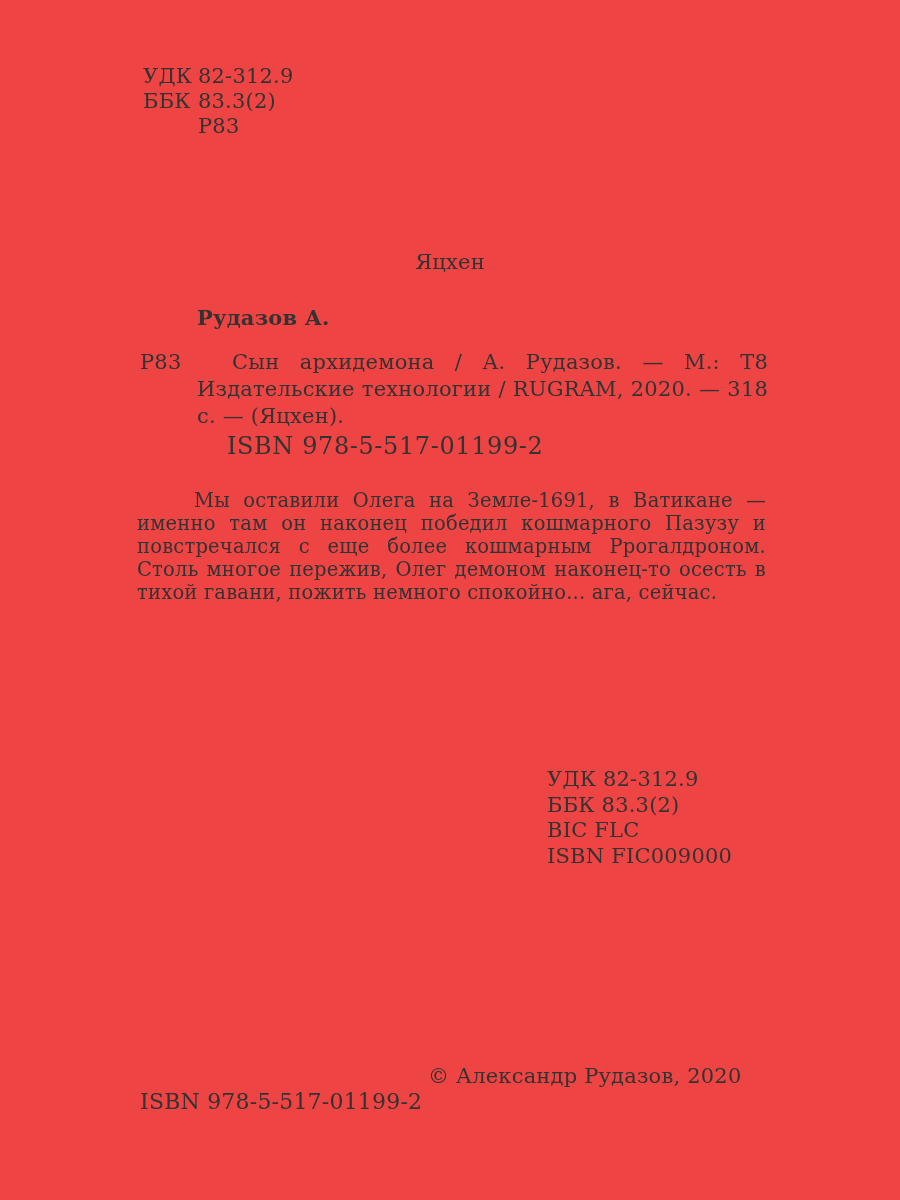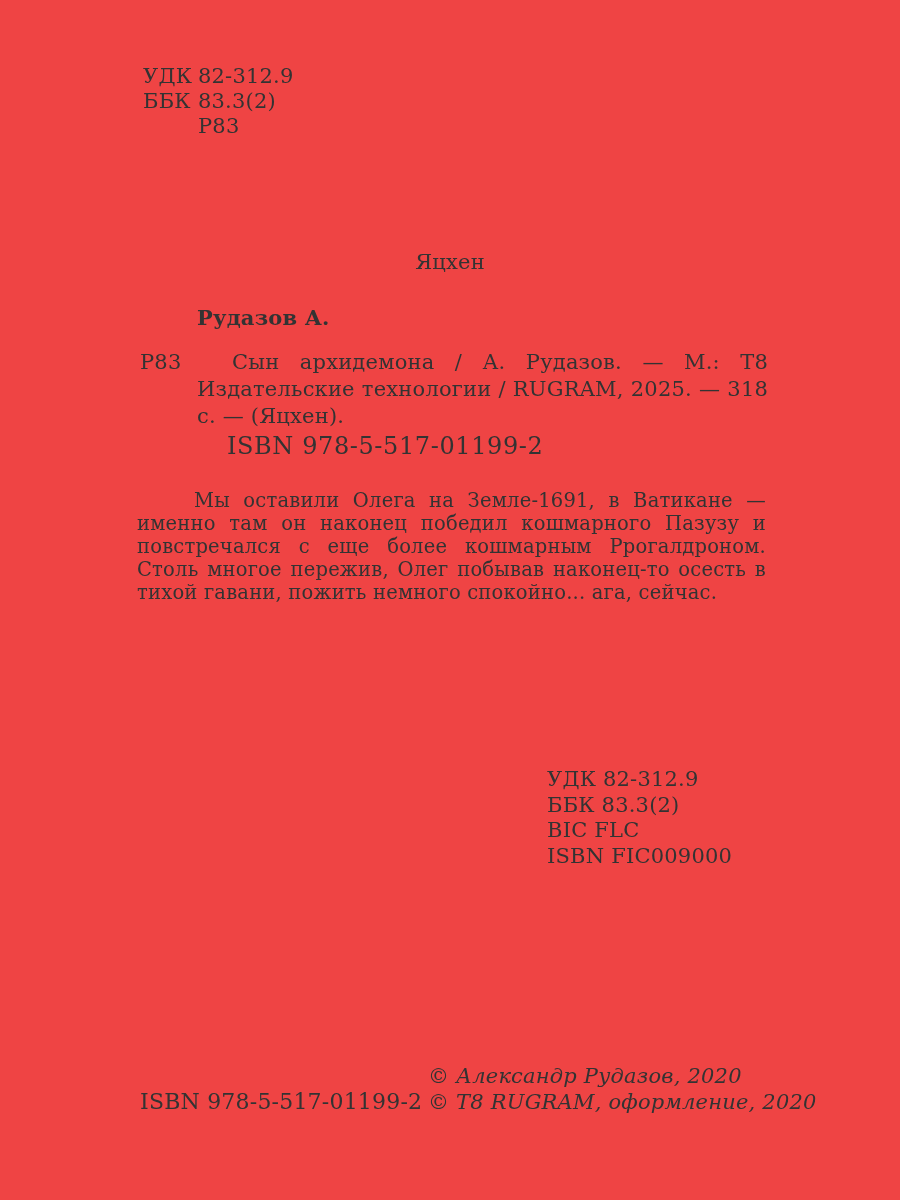--- a/index.html
+++ b/index.html
@@ -114,56 +114,54 @@
     line-height: 26px;
     white-space: nowrap;
   }
   .copyrights {
     position: absolute;
     left: 428px;
     top: 1063px;
     font-size: 21px;
     line-height: 26px;
     white-space: nowrap;
-    font-style: italic;
   }
 </style>
 </head>
 <body>
 
 <div class="page">
 
   <div class="top-block">
     <div><span class="lbl">УДК</span><span>82-312.9</span></div>
     <div><span class="lbl">ББК</span><span>83.3(2)</span></div>
     <div><span class="lbl"></span><span>Р83</span></div>
   </div>
 
   <div class="series-title">Яцхен</div>
 
   <div class="author-line">Рудазов А.</div>
 
   <div class="desc-block">
     <span class="sign">Р83</span>
-    <p>Сын архидемона / А. Рудазов. — М.: Т8 Издательские технологии / RUGRAM, 2025. — 318 с. — (Яцхен).</p>
+    <p>Сын архидемона / А. Рудазов. — М.: Т8 Издательские технологии / RUGRAM, 2020. — 318 с. — (Яцхен).</p>
   </div>
 
   <div class="isbn-heading">ISBN 978-5-517-01199-2</div>
 
   <div class="annotation">
-    <p>Мы оставили Олега на Земле-1691, в Ватикане — именно там он наконец победил кошмарного Пазузу и повстречался с еще более кошмарным Ррогалдроном. Столь многое пережив, Олег побывав наконец-то осесть в тихой гавани, пожить немного спокойно... ага, сейчас.</p>
+    <p>Мы оставили Олега на Земле-1691, в Ватикане — именно там он наконец победил кошмарного Пазузу и повстречался с еще более кошмарным Ррогалдроном. Столь многое пережив, Олег демоном наконец-то осесть в тихой гавани, пожить немного спокойно... ага, сейчас.</p>
   </div>
 
   <div class="class-block">
     <div>УДК 82-312.9</div>
     <div>ББК 83.3(2)</div>
     <div>BIC FLC</div>
     <div>ISBN FIC009000</div>
   </div>
 
   <div class="footer-isbn">ISBN 978-5-517-01199-2</div>
 
   <div class="copyrights">
     <div>© Александр Рудазов, 2020</div>
-    <div>© Т8 RUGRAM, оформление, 2020</div>
   </div>
 
 </div>
 
 </body></html>

